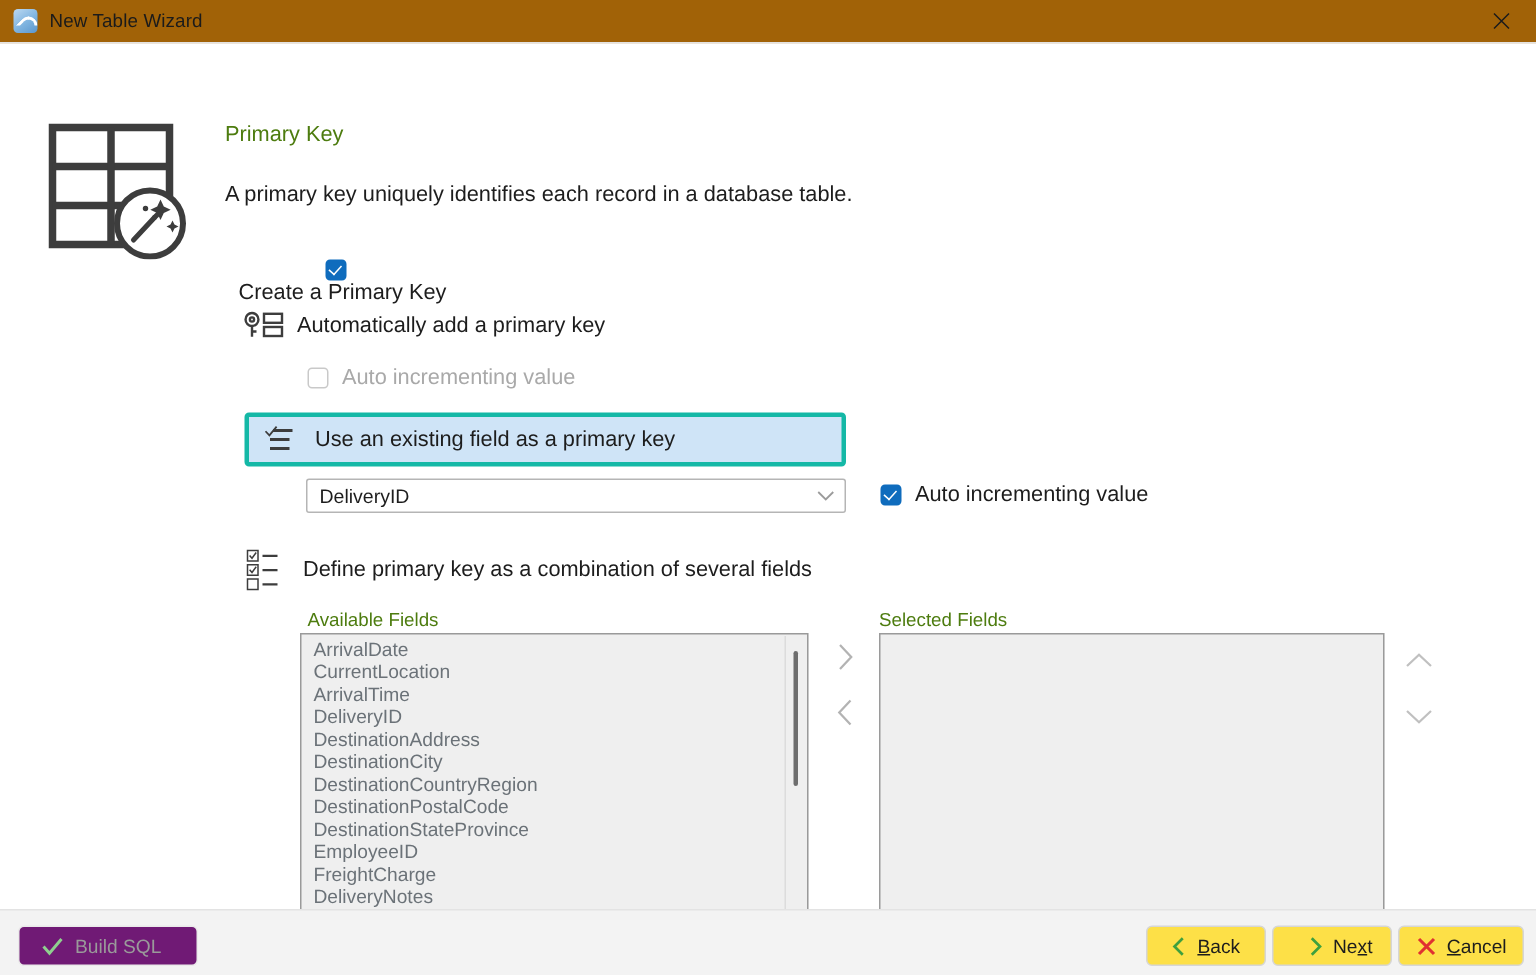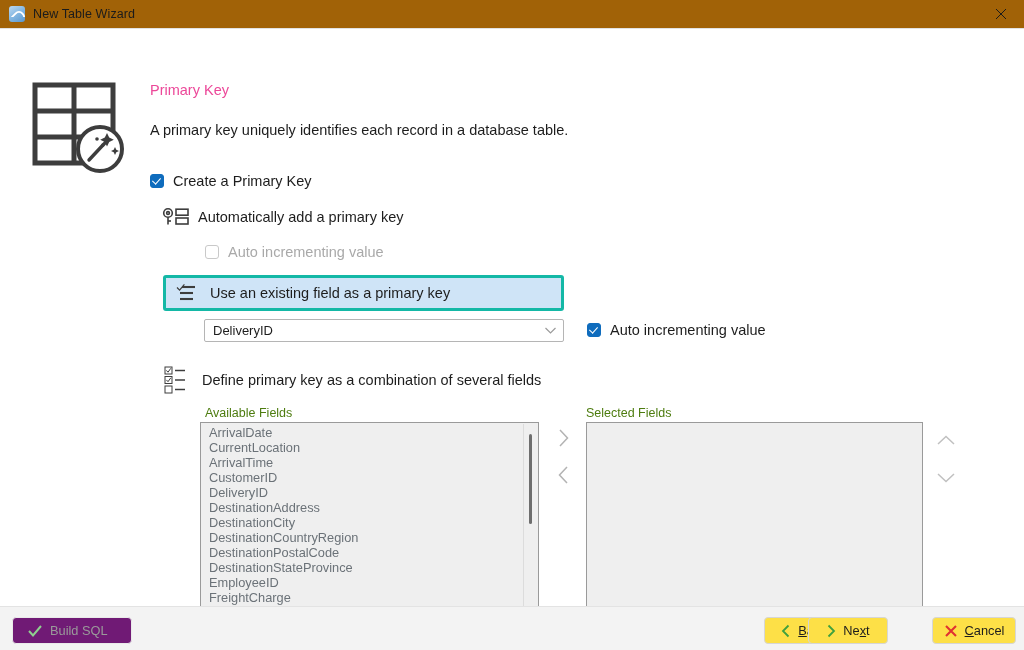--- a/index.html
+++ b/index.html
@@ -87,21 +87,21 @@
     top: 52px;
     width: 94px;
     height: 92px;
   }
 
   .page-title {
     position: absolute;
     left: 150px;
     top: 53px;
     font-size: 14.5px;
-    color: #ec4899;
+    color: #4d7c0f;
   }
   .page-desc {
     position: absolute;
     left: 150px;
     top: 93px;
     font-size: 14.5px;
     color: #1d1d1d;
   }
 
   
@@ -136,21 +136,21 @@
     border: 1px solid #c9c9c9;
   }
   .cb-label {
     margin-left: 9px;
     font-size: 14.5px;
     color: #1d1d1d;
     white-space: nowrap;
   }
   .cb-label.disabled { color: #a9a9a9; }
 
-  #create-pk-row { left: 150px; top: 144px; }
+  #create-pk-row { left: 150px; top: 144px; flex-direction: column; }
   #auto-inc-left-row { left: 205px; top: 215px; }
   #auto-inc-right-row { left: 587px; top: 293px; }
 
   
   .option-row {
     position: absolute;
     display: flex;
     align-items: center;
     box-sizing: border-box;
     height: 24px;
@@ -316,21 +316,21 @@
     left: 12px;
     top: 617px;
     width: 120px;
     background: #701a75;
     border-color: #eaeaea;
     color: #9a9a9a;
     justify-content: flex-start;
     padding-left: 14px;
   }
   #back-button   { left: 764px; top: 617px; width: 80px; }
-  #next-button   { left: 808px; top: 617px; width: 80px; }
+  #next-button   { left: 848px; top: 617px; width: 80px; justify-content: flex-end; }
   #cancel-button { left: 932px; top: 617px; width: 84px; }
   .btn u { text-decoration: underline; }
 
   .footer-wrap {
     position: absolute;
     left: 0; top: 0; right: 0; bottom: 0;
   }
 </style>
 </head>
 <body>
@@ -434,21 +434,20 @@
       </svg>
       <span class="option-label">Define primary key as a combination of several fields</span>
     </div>
 
     <div class="list-label" id="available-label">Available Fields</div>
     <div class="listbox" id="available-list">
       <div class="list-items" id="available-items">
           <div class="list-item">ArrivalDate</div>
           <div class="list-item">CurrentLocation</div>
           <div class="list-item">ArrivalTime</div>
-          <div class="list-item">CustomerID</div>
           <div class="list-item">DeliveryID</div>
           <div class="list-item">DestinationAddress</div>
           <div class="list-item">DestinationCity</div>
           <div class="list-item">DestinationCountryRegion</div>
           <div class="list-item">DestinationPostalCode</div>
           <div class="list-item">DestinationStateProvince</div>
           <div class="list-item">EmployeeID</div>
           <div class="list-item">FreightCharge</div>
           <div class="list-item">DeliveryNotes</div>
         </div>

